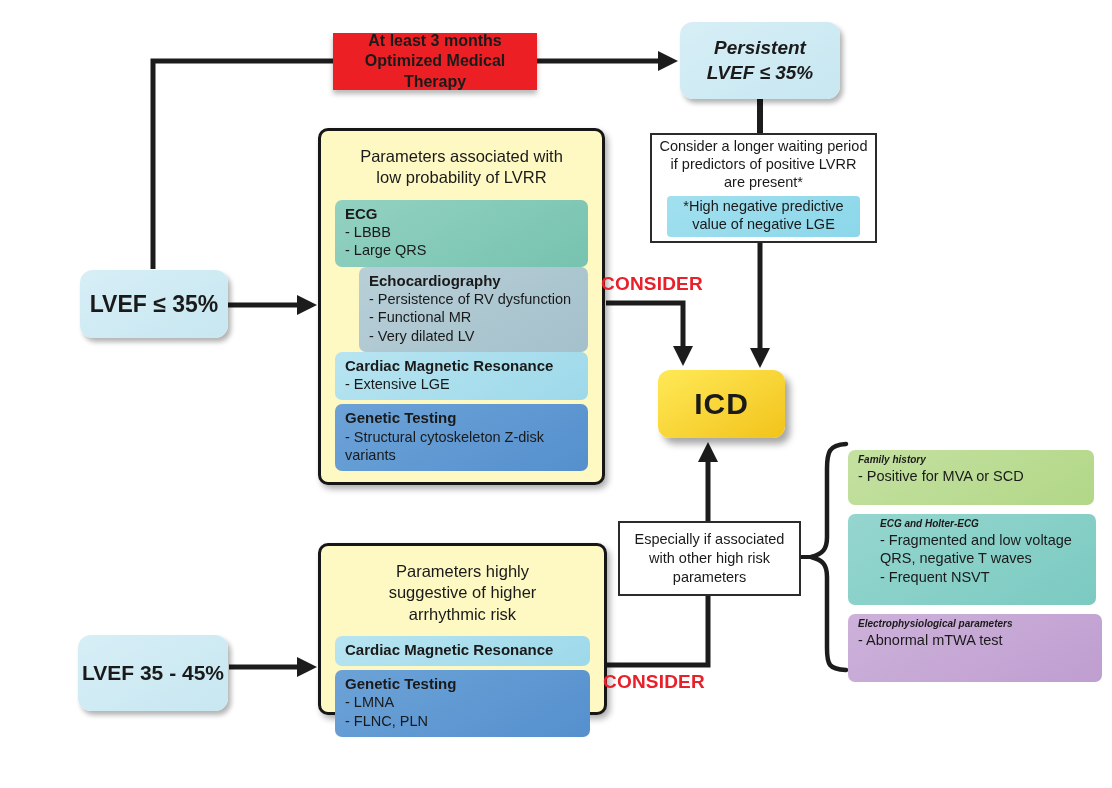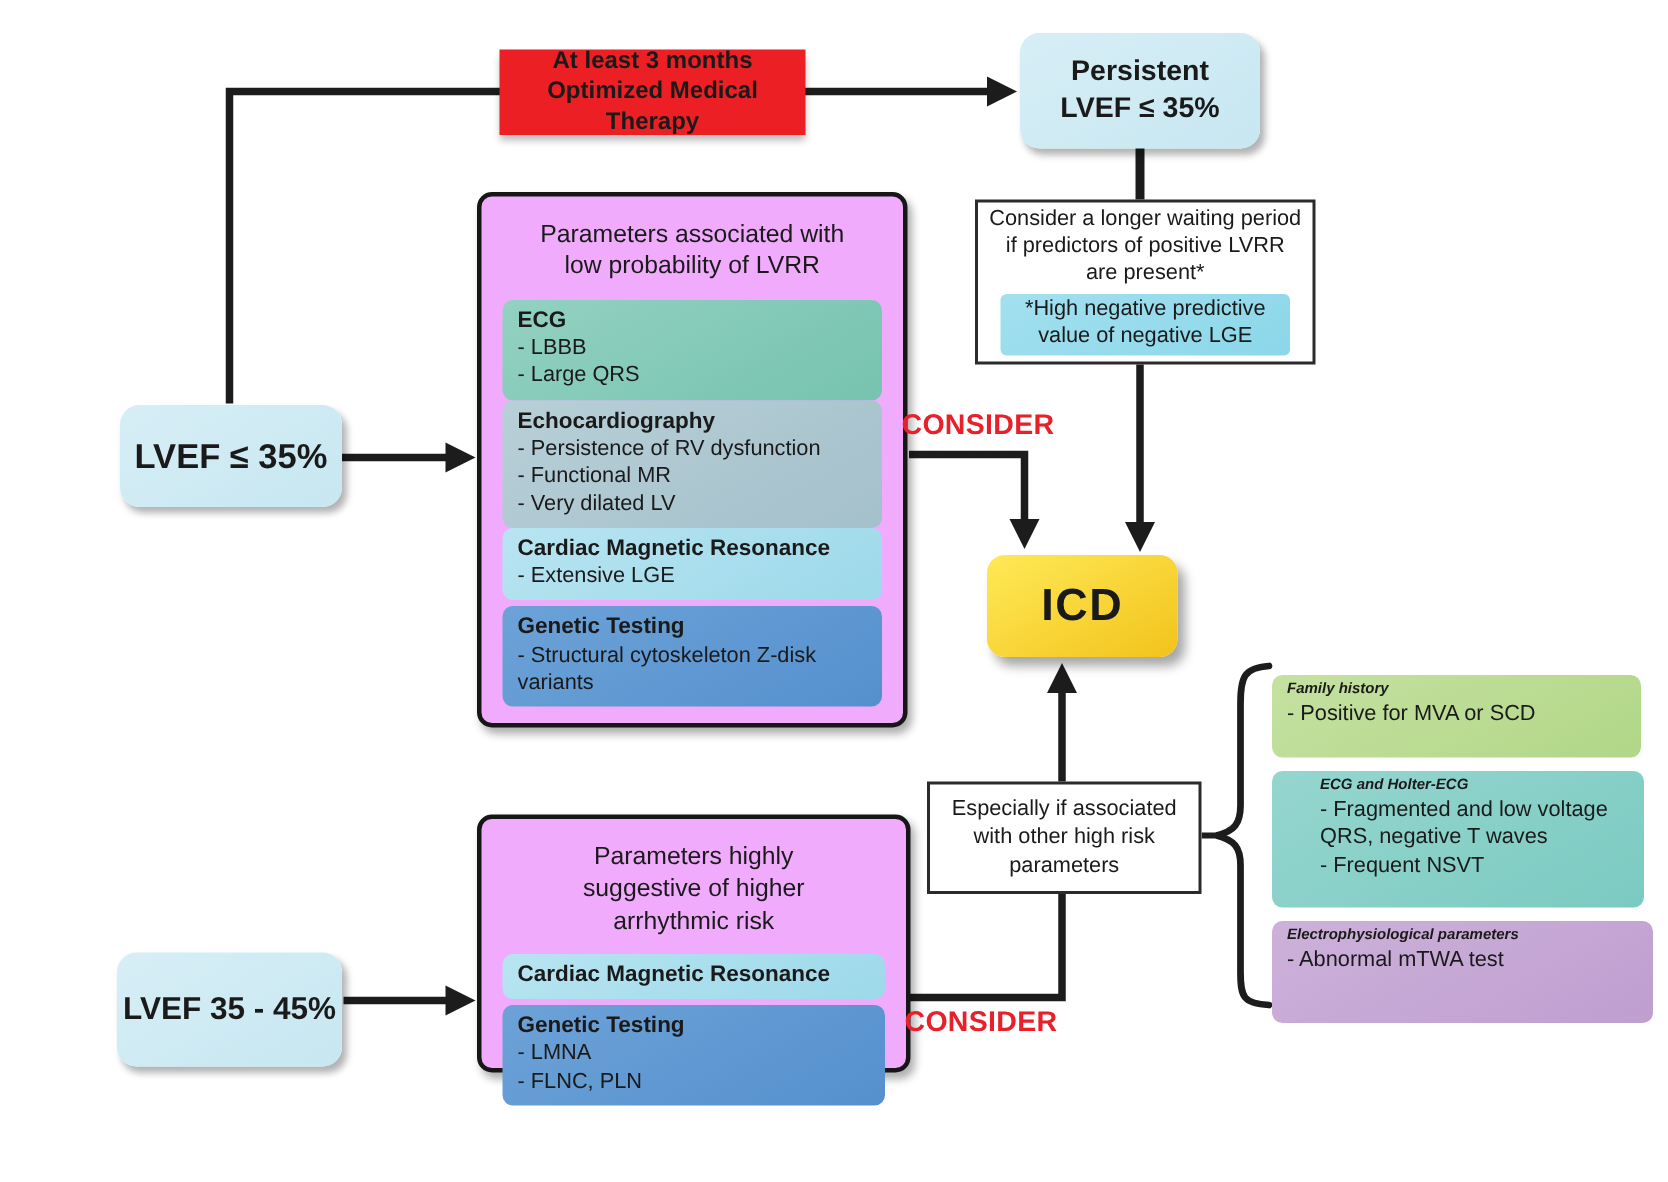--- a/index.html
+++ b/index.html
@@ -26,21 +26,21 @@
 
   .note-box{
     background:#ffffff;border:2px solid #2b2b2b;
     font-size:14.5px;line-height:1.24;
   }
   .waiting-box{left:650px;top:133px;width:227px;height:110px;padding:6px 7px 7px;}
   .waiting-highlight{margin-top:4px;border-radius:4px;padding:2px 6px 3px;width:92%;box-sizing:border-box;}
   .especially-box{left:618px;top:521px;width:183px;height:75px;font-size:14.5px;line-height:1.3;padding:4px;}
 
   .panel{
-    background:#f0abfc;border:3px solid #161616;border-radius:10px;
+    background:#fef9c3;border:3px solid #161616;border-radius:10px;
     box-shadow:3px 4px 6px rgba(0,0,0,0.32);
     padding:13px 14px 8px;
   }
   .panel1{left:318px;top:128px;width:287px;height:357px;}
   .panel2{left:318px;top:543px;width:289px;height:172px;}
   .panel-title{font-size:16.5px;line-height:1.3;text-align:center;margin:2px auto 11px;}
   .panel1 .panel-title{max-width:225px;}
   .panel2 .panel-title{max-width:175px;}
   .section{border-radius:7px;padding:4px 10px 7px;font-size:14.5px;line-height:1.27;}
   .section .hdr{font-weight:bold;font-size:15px;}
@@ -96,42 +96,42 @@
     <path d="M801,557 L813,557" fill="none" stroke="#1c1c1c" stroke-width="4"></path>
 
     <path d="M846,444 C829,445 827,452 827,469 L827,537 C827,549 823,554 811,557 C823,560 827,565 827,577 L827,648 C827,665 829,669 846,670" fill="none" stroke="#1c1c1c" stroke-width="4.5" stroke-linecap="round"></path>
   </svg>
 
   <div class="node center red-box" style="background: rgb(236, 32, 36);">
     <div>At least 3 months</div>
     <div>Optimized Medical Therapy</div>
   </div>
 
-  <div class="node center round-blue persistent-box" style="background: linear-gradient(150deg, rgb(215, 238, 246), rgb(199, 231, 241));">
+  <div class="node center round-blue persistent-box" style="background: linear-gradient(150deg, rgb(215, 238, 246), rgb(199, 231, 241)); font-style: italic;">
     <div>Persistent</div>
     <div>LVEF ≤ 35%</div>
   </div>
 
   <div class="node center note-box waiting-box">
     <div>Consider a longer waiting period if predictors of positive LVRR are present*</div>
     <div class="waiting-highlight" style="background: linear-gradient(150deg, rgb(162, 224, 239), rgb(139, 215, 234));">*High negative predictive value of negative LGE</div>
   </div>
 
   <div class="node center round-blue lvef-low-box" style="background: linear-gradient(150deg, rgb(215, 238, 246), rgb(199, 231, 241));">
     <div>LVEF ≤ 35%</div>
   </div>
 
   <div class="node panel panel1">
     <div class="panel-title">Parameters associated with low probability of LVRR</div>
     <div class="section" style="background: linear-gradient(150deg, rgb(147, 209, 193), rgb(118, 195, 175));">
       <div class="hdr">ECG</div>
       <div>- LBBB</div>
       <div>- Large QRS</div>
     </div>
-    <div class="section" style="background: linear-gradient(150deg, rgb(184, 207, 215), rgb(164, 192, 203));">
+    <div class="section" style="background: linear-gradient(150deg, rgb(184, 207, 215), rgb(164, 192, 203)); margin-left: 24px;">
       <div class="hdr">Echocardiography</div>
       <div>- Persistence of RV dysfunction</div>
       <div>- Functional MR</div>
       <div>- Very dilated LV</div>
     </div>
     <div class="section" style="background: linear-gradient(150deg, rgb(184, 228, 241), rgb(157, 217, 234));">
       <div class="hdr">Cardiac Magnetic Resonance</div>
       <div>- Extensive LGE</div>
     </div>
     <div class="gap"></div>

